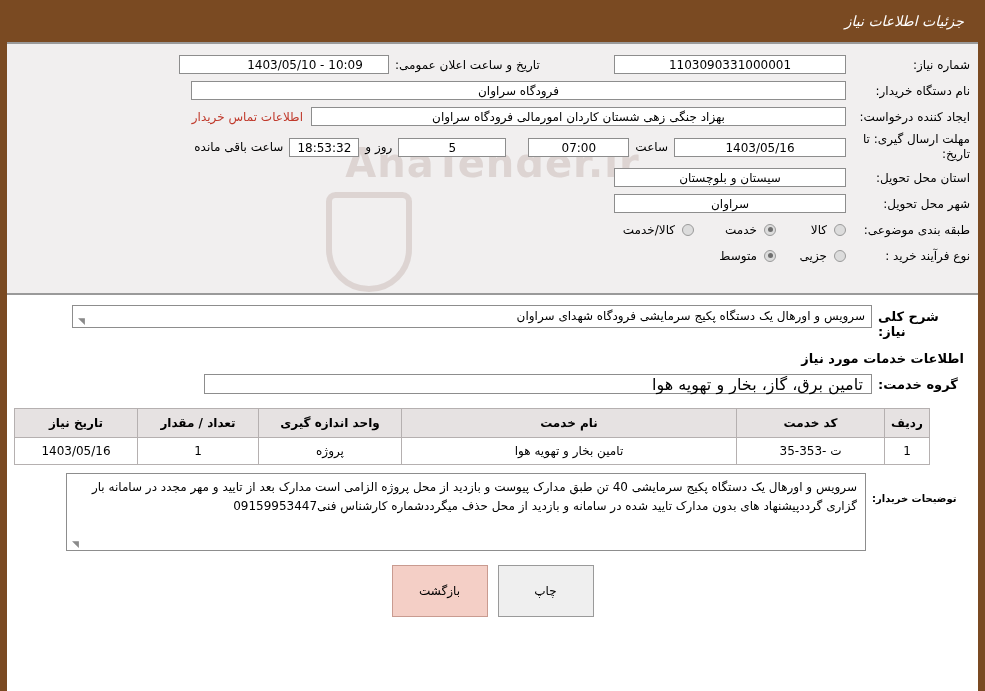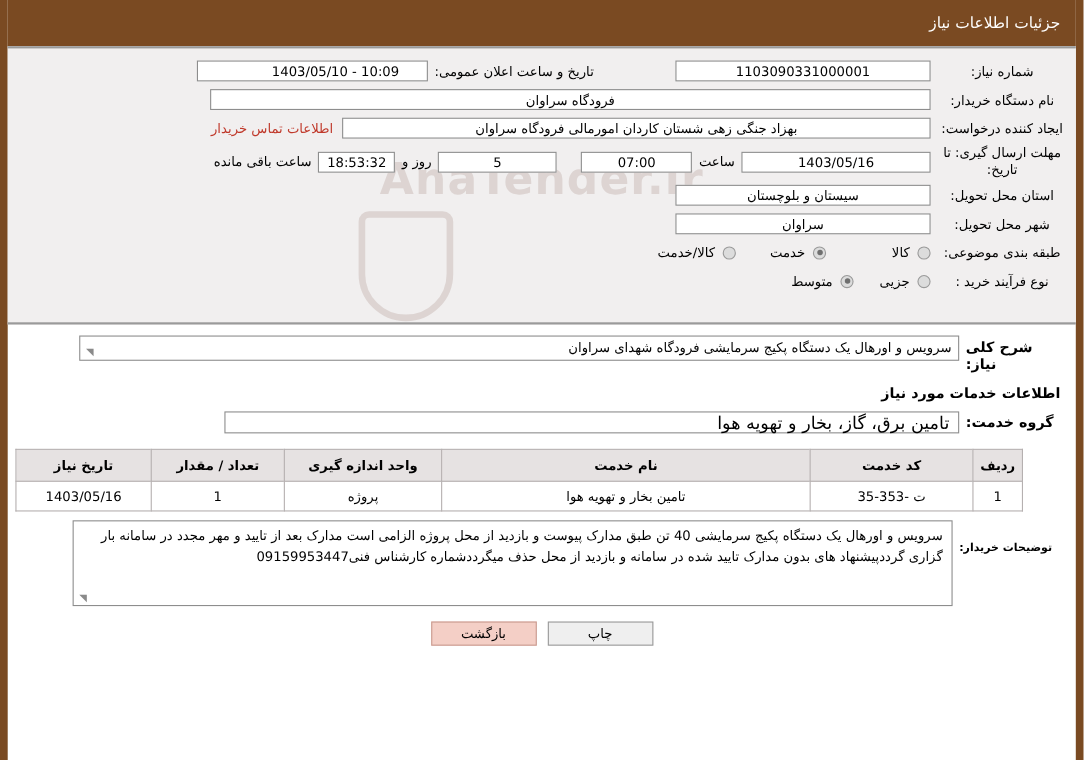--- a/index.html
+++ b/index.html
@@ -28,20 +28,21 @@
   
   .header {
     height: 42px;
     background: #7a4a22;
     color: #ffffff;
     display: flex;
     align-items: center;
     justify-content: flex-start;
     padding: 0 14px;
     box-sizing: border-box;
+    font-style: italic;
   }
   .header-title {
     font-size: 14px;
     font-weight: normal;
     color: #fff;
   }
   
   .info-panel {
     border-top: 2px solid #9a9a9a;
     border-bottom: 2px solid #9a9a9a;
@@ -81,21 +82,21 @@
   }
   .rows { position: relative; z-index: 1; }
   .row {
     display: flex;
     align-items: center;
     justify-content: flex-start;
     margin-bottom: 5px;
     min-height: 21px;
   }
   .lbl {
-    text-align: center;
+    text-align: right;
     font-size: 12px;
     color: #000;
     padding-left: 6px;
     white-space: nowrap;
   }
   .lbl.w1 { width: 118px; }
   .box {
     background: #ffffff;
     border: 1px solid #8d8d8d;
     height: 19px;
@@ -260,21 +261,21 @@
   }
   
   .btn-bar {
     display: flex;
     justify-content: center;
     gap: 10px;
     margin-top: 14px;
   }
   .btn {
     font-size: 12px;
-    padding: 3px 18px;
+    padding: 18px 18px;
     border: 1px solid #9a9a9a;
     background: #efefef;
     cursor: pointer;
     min-width: 58px;
     text-align: center;
   }
   .btn.back {
     background: #f4cfc6;
     border: 1px solid #c99b90;
     color: #000;
@@ -332,21 +333,21 @@
         <div class="box" style="width:232px;">سیستان و بلوچستان</div>
       </div>
 
       <div class="row">
         <div class="lbl w1">شهر محل تحویل:</div>
         <div class="box" style="width:232px;">سراوان</div>
       </div>
 
       <div class="row" style="margin-top:2px;">
         <div class="lbl w1">طبقه بندی موضوعی:</div>
-        <div class="radio-group" style="width:70px;margin-left:25px;">
+        <div class="radio-group" style="width:70px;">
           <span class="radio"></span>
           <span class="radio-label">کالا</span>
         </div>
         <div class="radio-group" style="width:82px;">
           <span class="radio checked"></span>
           <span class="radio-label">خدمت</span>
         </div>
         <div class="radio-group">
           <span class="radio"></span>
           <span class="radio-label">کالا/خدمت</span>

